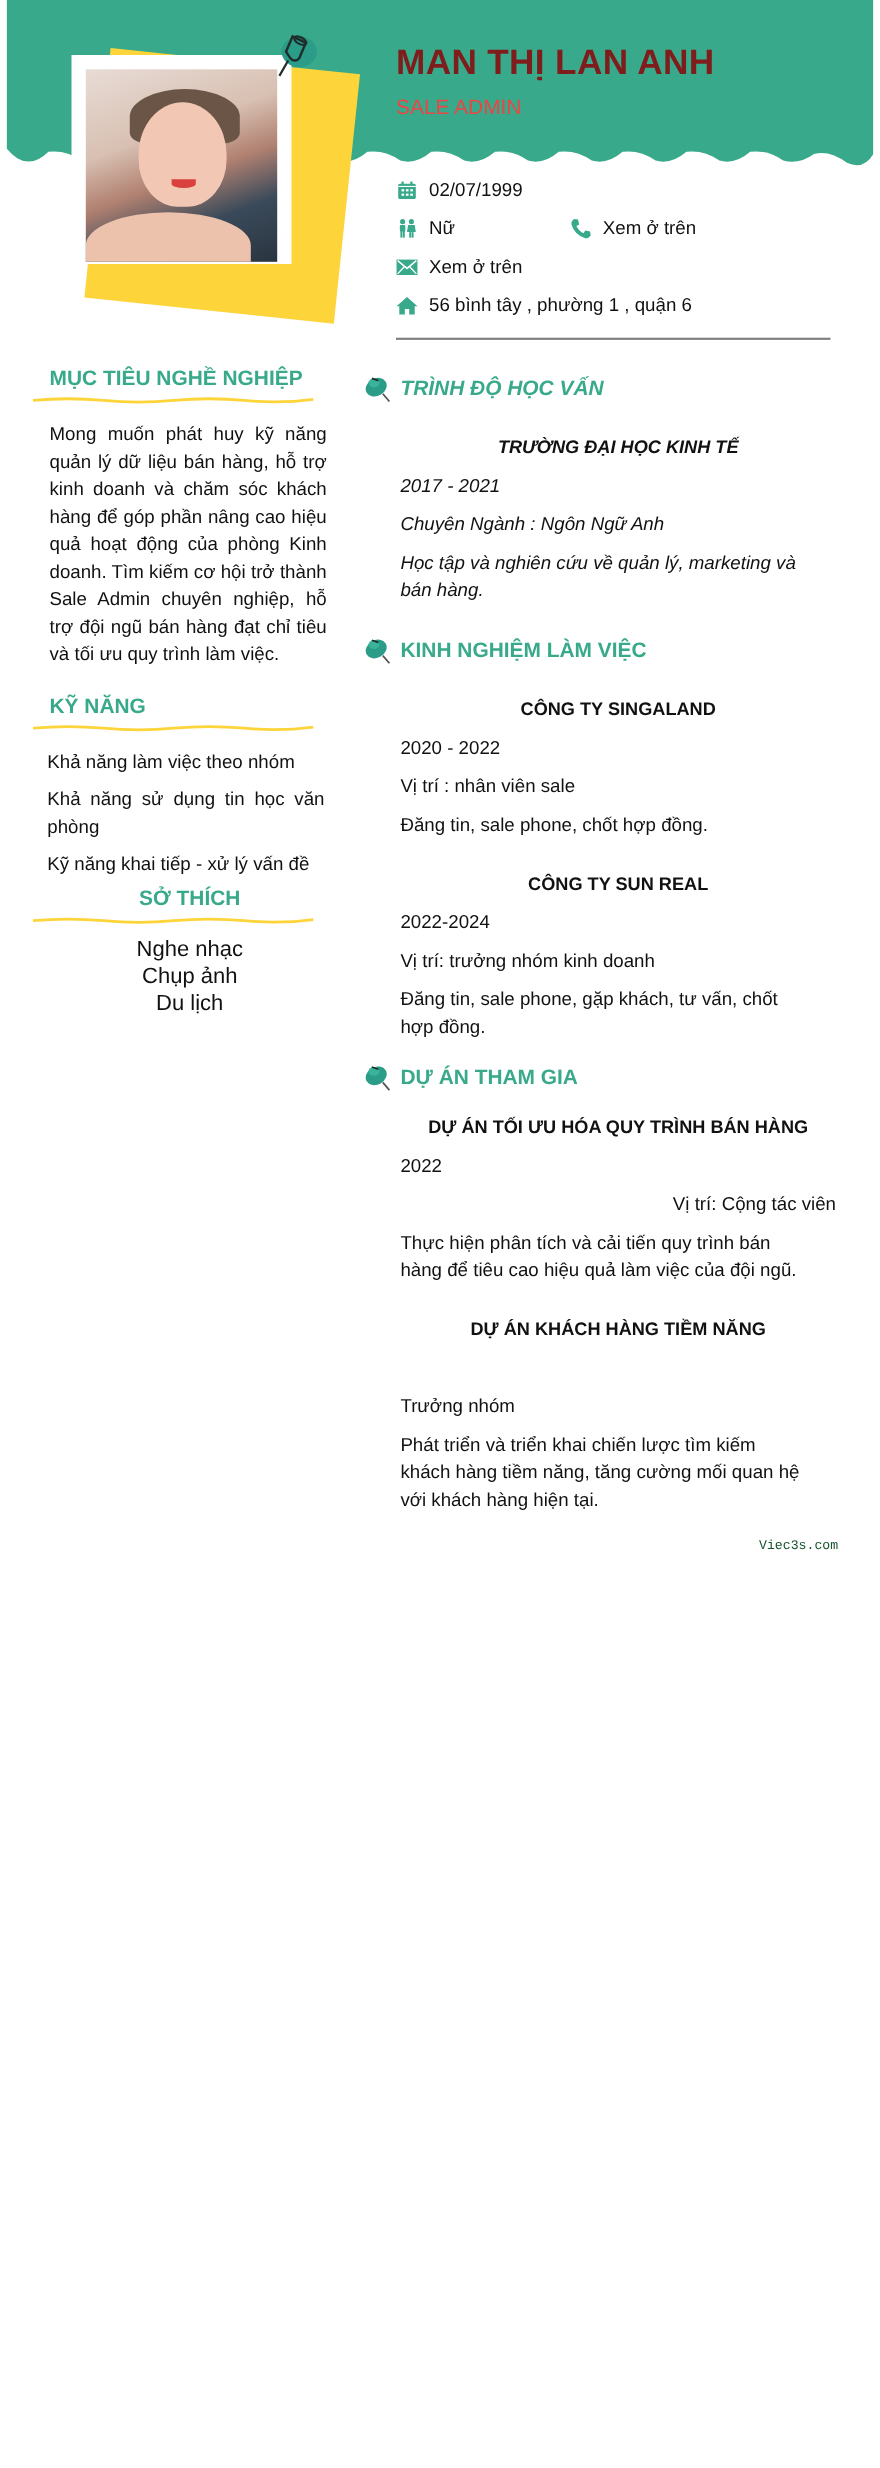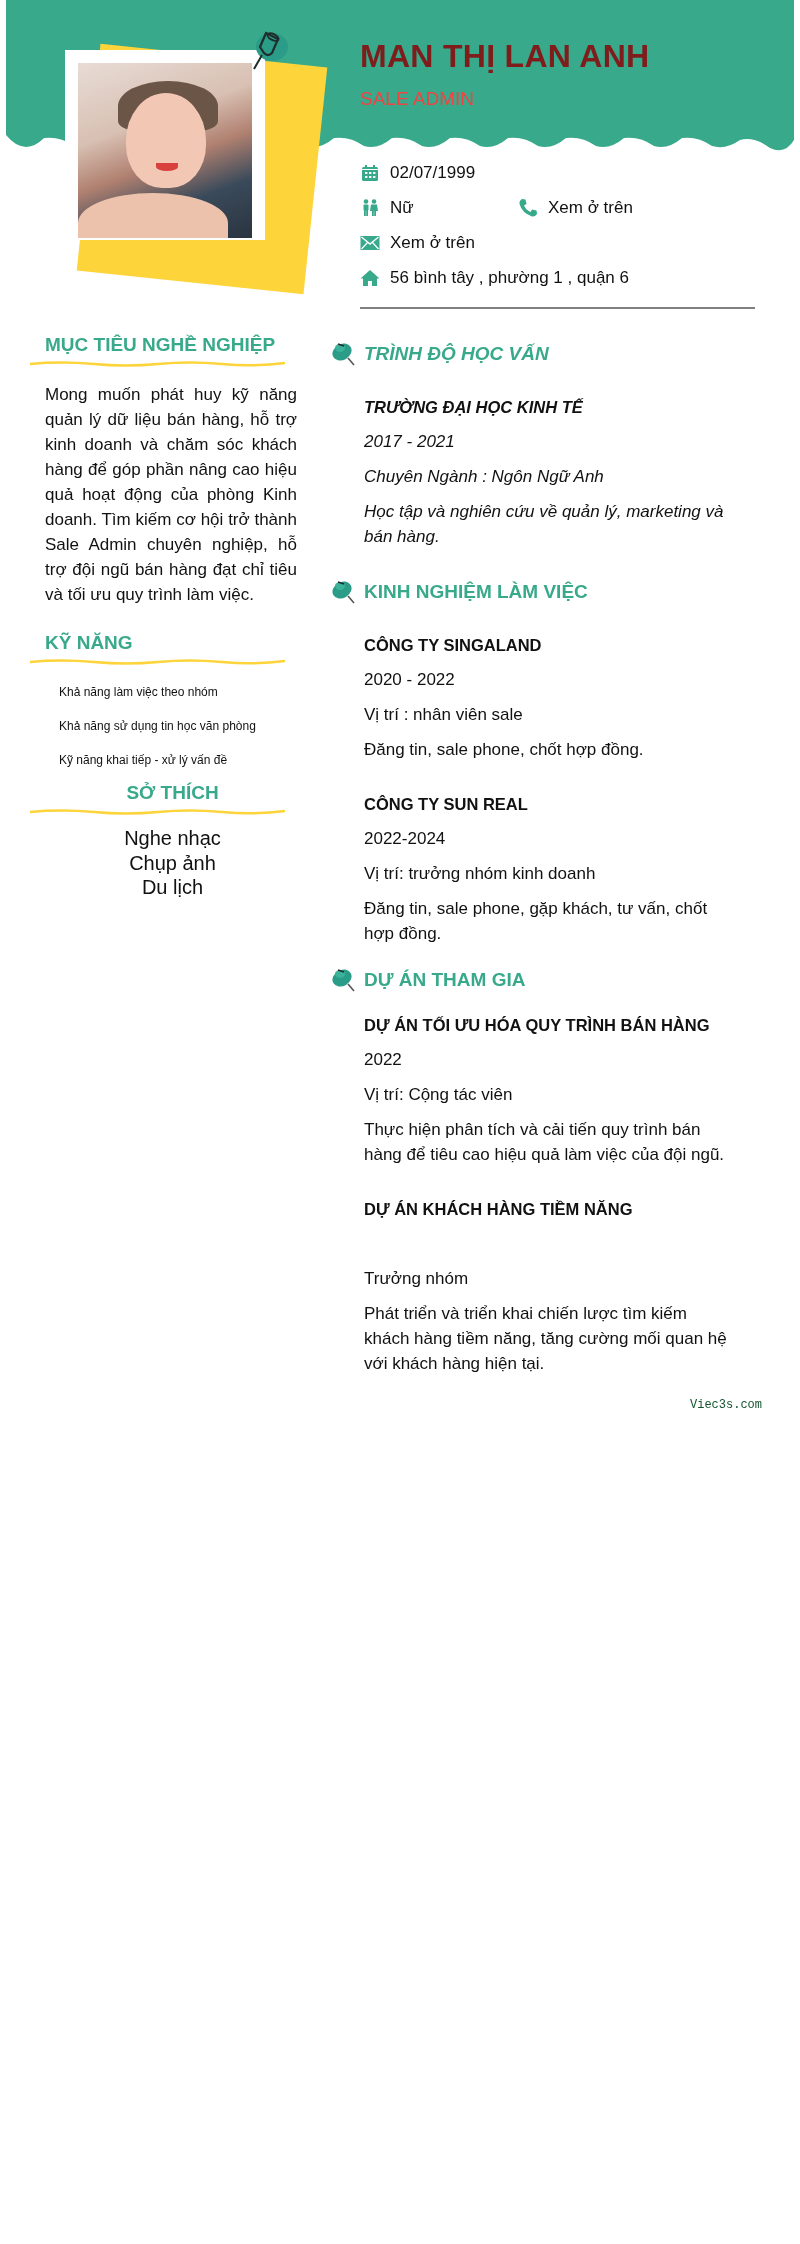--- a/index.html
+++ b/index.html
@@ -24,28 +24,28 @@
 
   .info { position: absolute; left: 360px; top: 163px; width: 395px; }
   .info-row { position: absolute; display: flex; align-items: center; font-size: 17px; }
   .info-row .ic { width: 20px; height: 18px; margin-right: 10px; display: inline-flex; align-items: center; justify-content: center; }
   .info-divider { position: absolute; left: 0; top: 144px; width: 395px; height: 2px; background: #808080; }
 
   .left { position: absolute; left: 30px; top: 334px; width: 270px; }
   .sec-title-l { font-size: 19px; font-weight: bold; color: #38a98a; margin-left: 15px; }
   .squiggle { display: block; margin-top: 4px; }
   .para { margin-left: 15px; margin-top: 14px; font-size: 17px; line-height: 25px; text-align: justify; width: 252px; }
-  .skill { margin-left: 29px; font-size: 12px; line-height: 25px; text-align: justify; width: 252px; margin-bottom: 9px; }
+  .skill { margin-left: 13px; font-size: 17px; line-height: 25px; text-align: justify; width: 252px; margin-bottom: 9px; }
   .hobby { margin-left: 15px; font-size: 20px; line-height: 24.5px; }
 
   .right { position: absolute; left: 330px; width: 430px; }
   .sec-head { display: flex; align-items: center; }
   .sec-head .pin { width: 28px; height: 28px; margin-right: 6px; }
   .sec-title-r { font-size: 19px; font-weight: bold; color: #38a98a; }
-  .item-title { margin-left: 34px; font-size: 16.5px; font-weight: bold; }
+  .item-title { margin-left: 34px; font-size: 16.5px; font-weight: bold; text-align: center; }
   .item-line { margin-left: 34px; font-size: 17px; line-height: 25px; }
 
   .footer { position: absolute; right: 38px; top: 1398px; font-family: "Liberation Mono", "DejaVu Sans Mono", monospace; font-size: 12px; color: #14532d; }
 </style>
 </head>
 <body>
 
 <div class="header">
   <svg width="788" height="160" viewBox="0 0 788 160">
     <path d="M0 0 H788 V140
@@ -228,21 +228,21 @@
         <ellipse cx="12" cy="12" rx="10" ry="8" fill="#2a9c88" transform="rotate(-30 12 12)"></ellipse>
         <ellipse cx="10" cy="8" rx="5" ry="4" fill="#3bb39b"></ellipse>
         <path d="M8 4 L14 6" stroke="#1f2d2b" stroke-width="1.5"></path>
         <path d="M18 18 L24 25" stroke="#555" stroke-width="1.6"></path>
       </svg>
     <span class="sec-title-r">DỰ ÁN THAM GIA</span>
   </div>
   <div style="margin-top:22px;">
     <div class="item-title">DỰ ÁN TỐI ƯU HÓA QUY TRÌNH BÁN HÀNG</div>
     <div class="item-line" style="margin-top:12px;">2022</div>
-    <div class="item-line" style="margin-top:10px;">Vị trí: Cộng tác viên</div>
+    <div class="item-line" style="margin-top:10px;text-align:right;">Vị trí: Cộng tác viên</div>
     <div class="item-line" style="margin-top:10px;">
       <div>Thực hiện phân tích và cải tiến quy trình bán</div>
       <div>hàng để tiêu cao hiệu quả làm việc của đội ngũ.</div>
     </div>
   </div>
   <div style="margin-top:33px;">
     <div class="item-title">DỰ ÁN KHÁCH HÀNG TIỀM NĂNG</div>
     <div class="item-line" style="margin-top:12px;min-height:25px;"></div>
     <div class="item-line" style="margin-top:10px;">Trưởng nhóm</div>
     <div class="item-line" style="margin-top:10px;">

